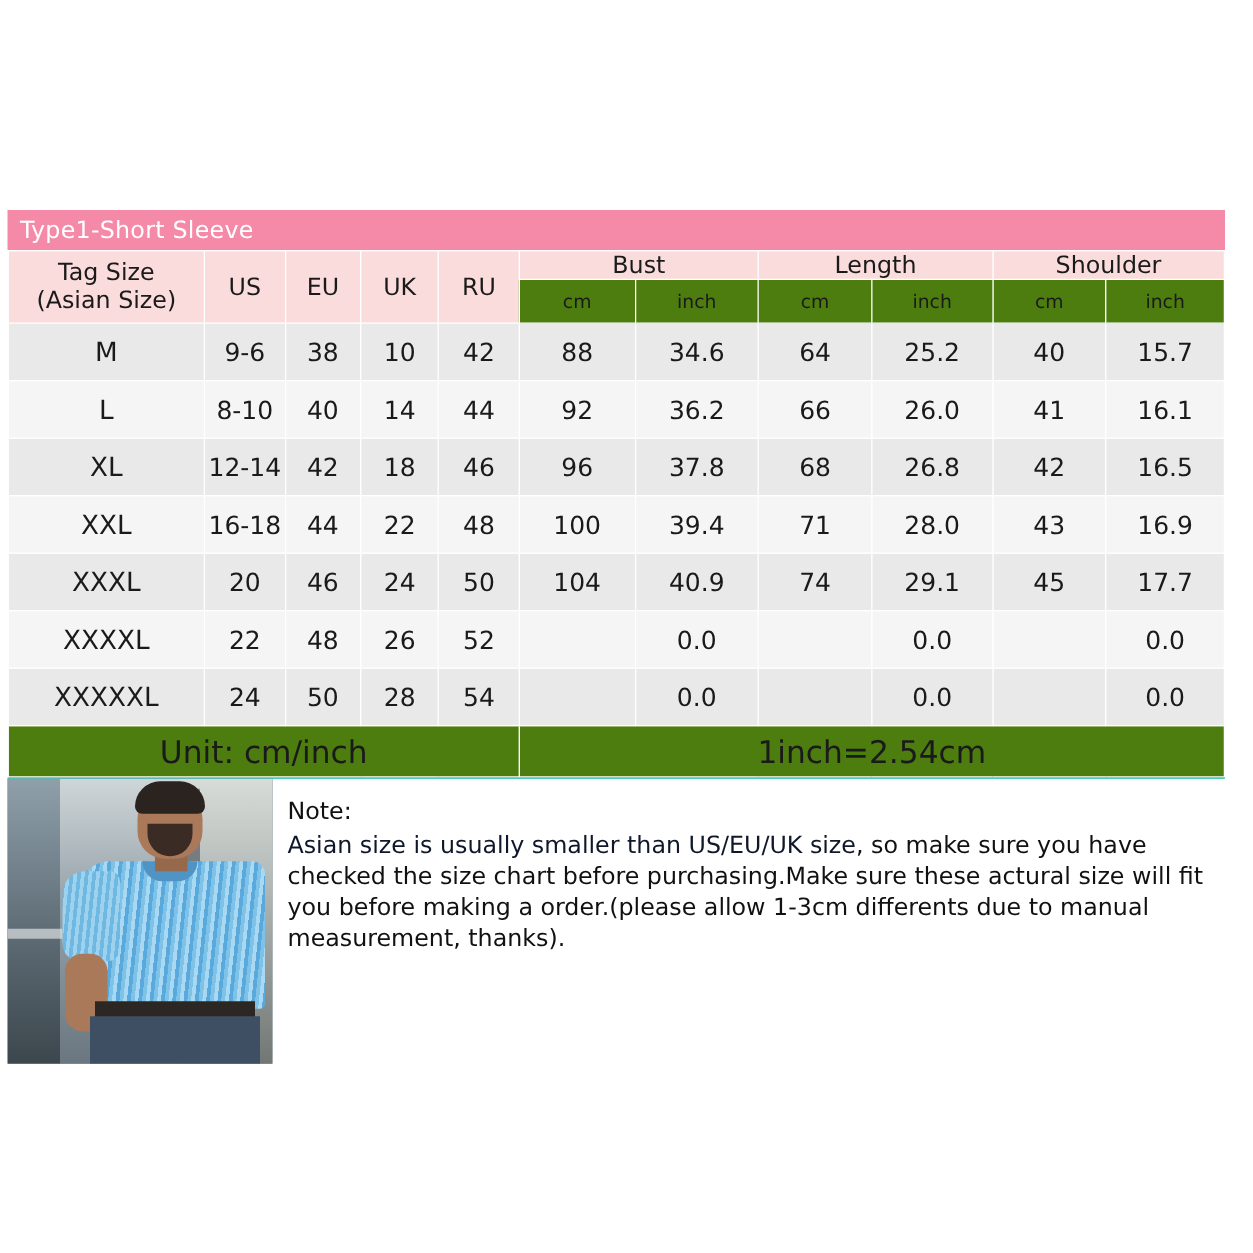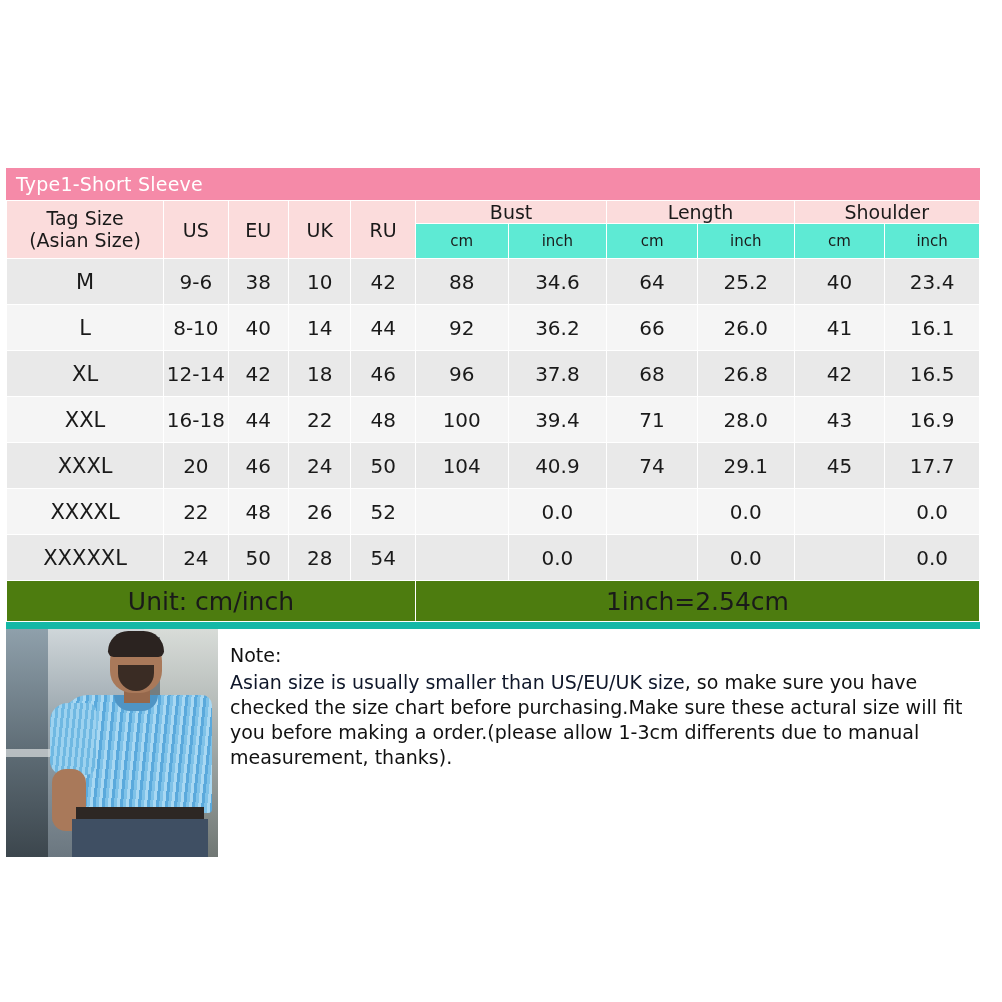--- a/index.html
+++ b/index.html
@@ -46,21 +46,21 @@
     font-weight: normal;
     color: #1a1a1a;
     padding: 0;
   }
   .hdr-pink {
     background: #fbdcdc;
     font-weight: bold;
     font-size: 19px;
   }
   .hdr-pink-sub {
-    background: #5eead4;
+    background: #4d7c0f;
     font-weight: bold;
     font-size: 15px;
     height: 34px;
   }
   .hdr-tag {
     background: #fbdcdc;
     font-weight: bold;
     font-size: 19px;
     line-height: 1.15;
   }
@@ -82,21 +82,21 @@
   }
   .unit-row td.center-note {
     text-align: center;
     padding-left: 0;
   }
   .bottom {
     display: flex;
     width: 974px;
     height: 228px;
     background: #ffffff;
-    border-top: 7px solid #14b8a6;
+    border-top: 1px solid #14b8a6;
   }
   .photo {
     width: 212px;
     height: 228px;
     position: relative;
     overflow: hidden;
     background: #6f7d86;
     flex: 0 0 212px;
   }
   .photo .bg-left {
@@ -224,21 +224,21 @@
           <td class="cell cell-sz">M</td>
           <td class="cell">9-6</td>
           <td class="cell">38</td>
           <td class="cell">10</td>
           <td class="cell">42</td>
           <td class="cell">88</td>
           <td class="cell">34.6</td>
           <td class="cell">64</td>
           <td class="cell">25.2</td>
           <td class="cell">40</td>
-          <td class="cell">23.4</td>
+          <td class="cell">15.7</td>
         </tr>
         <tr class="row-b">
           <td class="cell cell-sz">L</td>
           <td class="cell">8-10</td>
           <td class="cell">40</td>
           <td class="cell">14</td>
           <td class="cell">44</td>
           <td class="cell">92</td>
           <td class="cell">36.2</td>
           <td class="cell">66</td>

